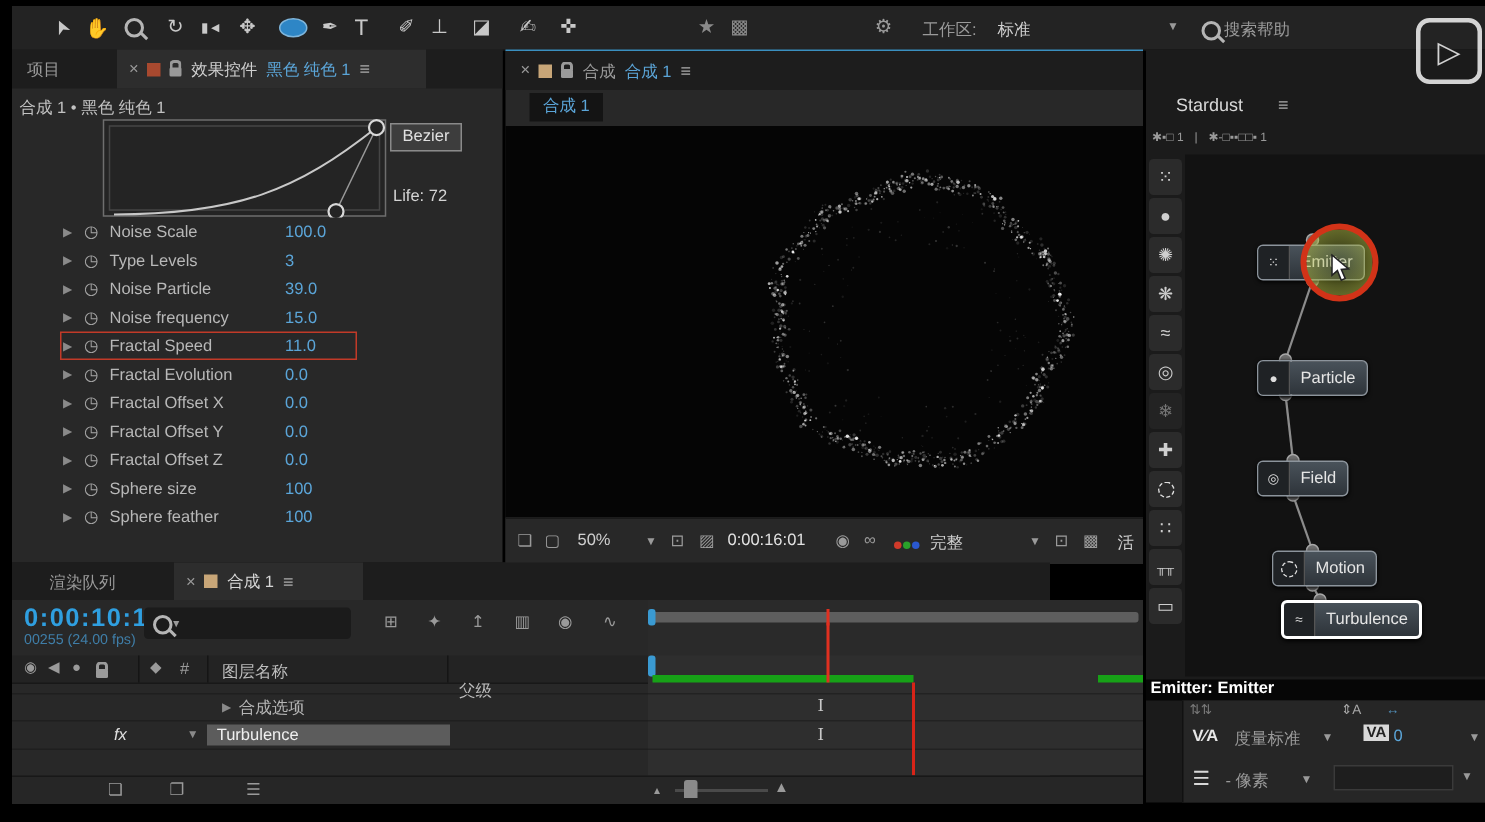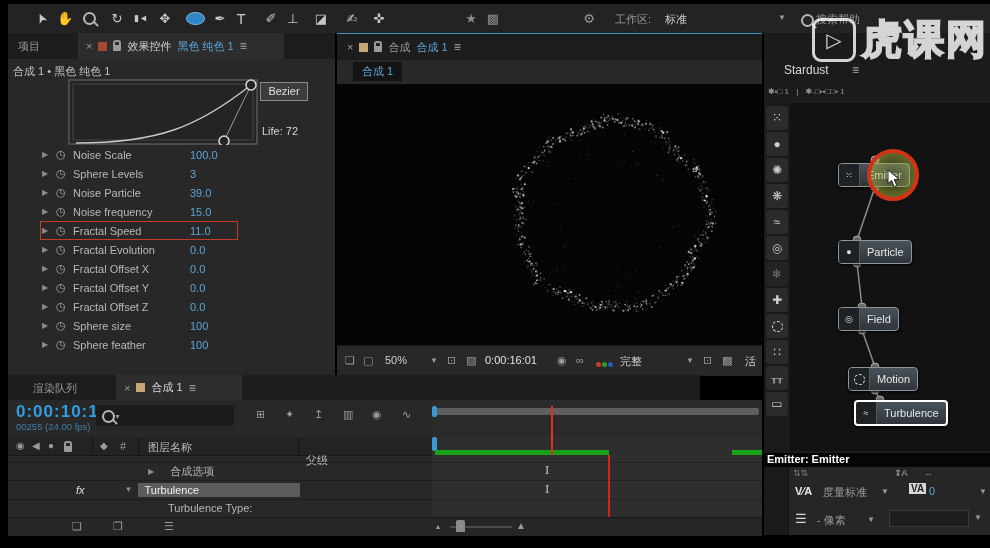--- a/index.html
+++ b/index.html
@@ -152,21 +152,21 @@
     <div class="props">
       <div class="prow">
           <span class="tw">▶</span>
           <span class="sw">◷</span>
           <span class="nm">Noise Scale</span>
           <span class="vl">100.0</span>
         </div>
       <div class="prow">
           <span class="tw">▶</span>
           <span class="sw">◷</span>
-          <span class="nm">Sphere Levels</span>
+          <span class="nm">Type Levels</span>
           <span class="vl">3</span>
         </div>
       <div class="prow">
           <span class="tw">▶</span>
           <span class="sw">◷</span>
           <span class="nm">Noise Particle</span>
           <span class="vl">39.0</span>
         </div>
       <div class="prow">
           <span class="tw">▶</span>
@@ -1508,29 +1508,26 @@
     </div>
 
     <div class="p" style="left:424px;top:62px;width:330px;height:80px;background:#2e2e2e"></div>
     <div class="p" style="left:424px;top:62px;width:5px;height:14px;background:#3a9ad2;border-radius:2px"></div>
     <div class="p" style="left:427px;top:75px;width:174px;height:5px;background:#17a117"></div>
     <div class="p" style="left:724px;top:75px;width:30px;height:5px;background:#17a117"></div>
 
     <div class="trow" style="top:80px;height:7px"></div>
     <div class="trow" style="top:87px">
       <span style="margin-left:140px;font-size:8px;color:#8a8a8a">▶</span>
-      <span style="margin-left:16px">合成选项</span>
+      <span style="margin-left:5px">合成选项</span>
     </div>
     <div class="trow" style="top:105px;height:19px">
       <span style="margin-left:68px;font-style:italic;color:#e0e0e0">fx</span>
       <span style="margin-left:40px;font-size:8px;color:#8a8a8a">▼</span>
       <span style="margin-left:6px;background:#5c5c5c;color:#f0f0f0;padding:1px 6px;width:150px">Turbulence</span>
-    </div>
-    <div class="trow" style="top:124px">
-      <span style="margin-left:160px">Turbulence Type:</span>
     </div>
 
     <div class="p" style="left:424px;top:87px;width:330px;height:1px;background:#222"></div>
     <div class="p" style="left:424px;top:105px;width:330px;height:1px;background:#222"></div>
     <div class="p" style="left:424px;top:124px;width:330px;height:1px;background:#222"></div>
     <span class="p" style="left:537px;top:89px;font-family:'DejaVu Serif',serif;color:#c8c8c8">I</span>
     <span class="p" style="left:537px;top:108px;font-family:'DejaVu Serif',serif;color:#c8c8c8">I</span>
     <div class="p" style="left:600px;top:80px;width:2px;height:62px;background:#d82418"></div>
 
     <div class="p" style="left:0;top:142px;width:754px;height:18px;background:#262626;border-top:1px solid #181818">
@@ -1539,16 +1536,15 @@
       <span class="p gray" style="left:156px;top:2px">☰</span>
       <span class="p gray" style="left:428px;top:4px;font-size:8px">▴</span>
       <div class="p" style="left:442px;top:8px;width:62px;height:2px;background:#4a4a4a"></div>
       <div class="p" style="left:448px;top:2px;width:9px;height:12px;background:#8a8a8a;border-radius:2px 2px 0 0"></div>
       <span class="p gray" style="left:508px;top:2px;font-size:10px">▲</span>
     </div>
   </div>
 
   <div class="wm">
     <span class="wm-logo">▷</span>
-    <span class="wm-text">虎课网</span>
   </div>
 
 </div>
 
 </body></html>

